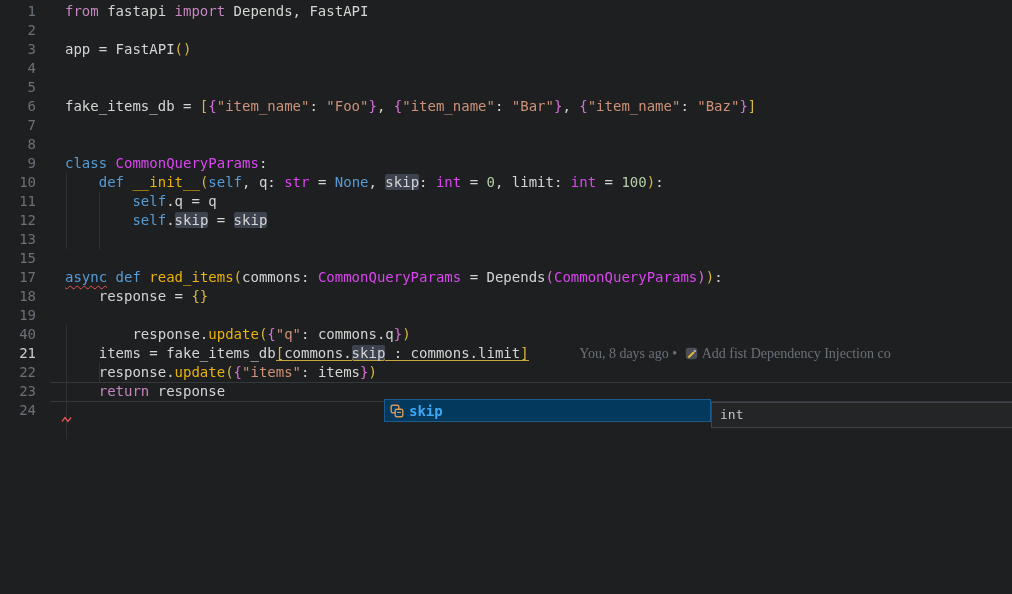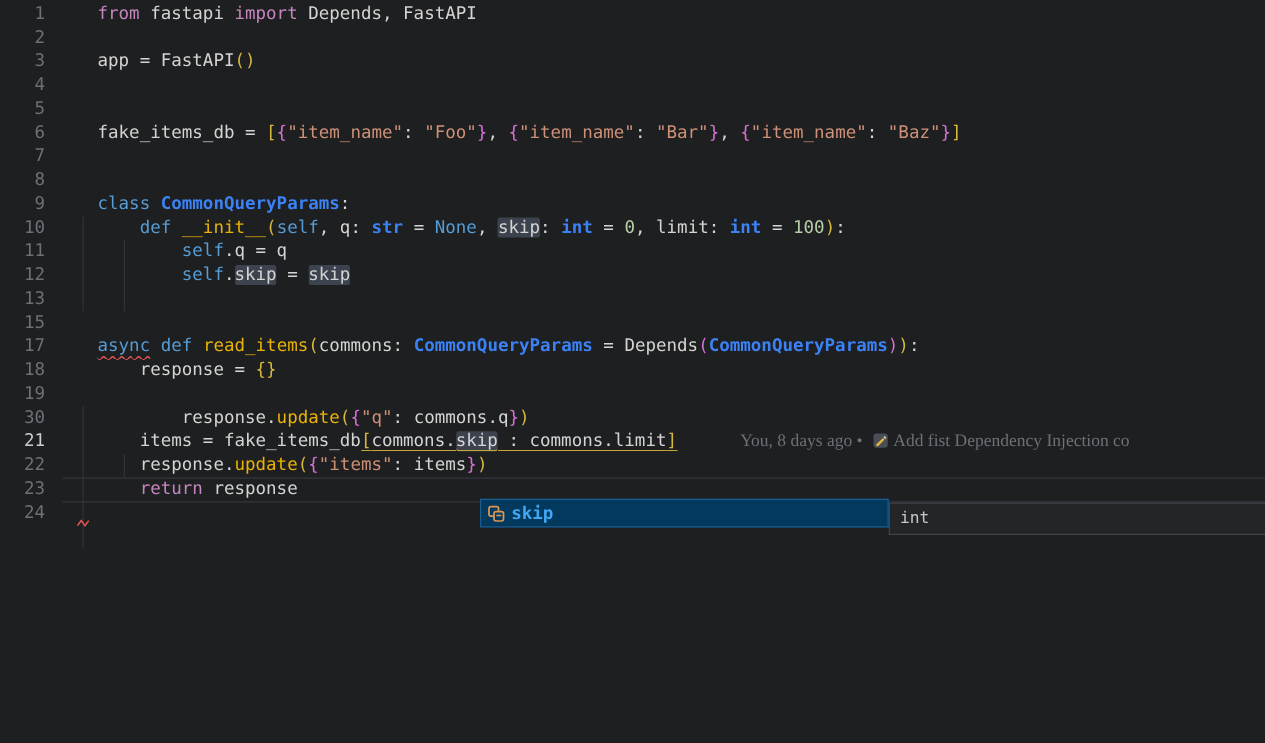--- a/index.html
+++ b/index.html
@@ -13,28 +13,28 @@
 
   
   .guide{position:absolute;width:1px;background:#2e3338;z-index:0;}
   #current-line{position:absolute;left:50px;right:0;top:382px;height:20px;
     border-top:1px solid #33383d;border-bottom:1px solid #33383d;box-sizing:border-box;z-index:0;}
 
   #rows{position:absolute;top:2px;left:0;right:0;z-index:1;}
   .row{display:flex;height:19px;line-height:19px;white-space:pre;}
   .num{width:36px;flex:none;text-align:right;color:#6a7178;}
   .row.current .num{color:#c9ced4;}
-  .code{margin-left:42px;}
+  .code{margin-left:29px;}
 
   
   .tok{white-space:pre;}
   .fg{color:#d4d4d4;}
   .kw{color:#569cd6;}        
   .kw2{color:#c586c0;}       
-  .ty{color:#3b82f6;font-weight:bold;}        
+  .ty{color:#d946ef;}        
   .fn{color:#eab308;}        
   .st{color:#ce9178;}        
   .nu{color:#b5cea8;}        
   .b1{color:#d8b73f;}        
   .b2{color:#d670d6;}        
   .blame{color:#6a7178;font-family:Liberation Serif, serif;}
   .hl{background:#3d434e;border-radius:2px;}
   .us{box-shadow:inset 0 -1px 0 #c9a63c;}
   .sqg{text-decoration:underline;text-decoration-style:wavy;
        text-decoration-color:#e45454;text-decoration-thickness:1px;text-underline-offset:3px;}
@@ -78,21 +78,21 @@
       <div class="row"><span class="num">8</span><span class="code"></span></div>
       <div class="row"><span class="num">9</span><span class="code"><span class="tok kw">class </span><span class="tok ty">CommonQueryParams</span><span class="tok fg">:</span></span></div>
       <div class="row"><span class="num">10</span><span class="code"><span class="tok fg">    </span><span class="tok kw">def </span><span class="tok fn">__init__</span><span class="tok b1">(</span><span class="tok kw">self</span><span class="tok fg">, q: </span><span class="tok ty">str</span><span class="tok fg"> = </span><span class="tok kw">None</span><span class="tok fg">, </span><span class="tok fg hl">skip</span><span class="tok fg">: </span><span class="tok ty">int</span><span class="tok fg"> = </span><span class="tok nu">0</span><span class="tok fg">, limit: </span><span class="tok ty">int</span><span class="tok fg"> = </span><span class="tok nu">100</span><span class="tok b1">)</span><span class="tok fg">:</span></span></div>
       <div class="row"><span class="num">11</span><span class="code"><span class="tok fg">        </span><span class="tok kw">self</span><span class="tok fg">.q = q</span></span></div>
       <div class="row"><span class="num">12</span><span class="code"><span class="tok fg">        </span><span class="tok kw">self</span><span class="tok fg">.</span><span class="tok fg hl">skip</span><span class="tok fg"> = </span><span class="tok fg hl">skip</span></span></div>
       <div class="row"><span class="num">13</span></div>
       <div class="row"><span class="num">15</span><span class="code"></span></div>
       <div class="row"><span class="num">17</span><span class="code"><span class="tok kw sqg">async</span><span class="tok fg"> </span><span class="tok kw">def </span><span class="tok fn">read_items</span><span class="tok b1">(</span><span class="tok fg">commons: </span><span class="tok ty">CommonQueryParams</span><span class="tok fg"> = </span><span class="tok fg">Depends</span><span class="tok b2">(</span><span class="tok ty">CommonQueryParams</span><span class="tok b2">)</span><span class="tok b1">)</span><span class="tok fg">:</span></span></div>
       <div class="row"><span class="num">18</span><span class="code"><span class="tok fg">    response = </span><span class="tok b1">{}</span></span></div>
       <div class="row"><span class="num">19</span></div>
-      <div class="row"><span class="num">30</span><span class="code"><span class="tok fg">        response.</span><span class="tok fn">update</span><span class="tok b1">(</span><span class="tok b2">{</span><span class="tok st">"q"</span><span class="tok fg">: commons.q</span><span class="tok b2">}</span><span class="tok b1">)</span></span></div>
+      <div class="row"><span class="num">40</span><span class="code"><span class="tok fg">        response.</span><span class="tok fn">update</span><span class="tok b1">(</span><span class="tok b2">{</span><span class="tok st">"q"</span><span class="tok fg">: commons.q</span><span class="tok b2">}</span><span class="tok b1">)</span></span></div>
       <div class="row current"><span class="num">21</span><span class="code"><span class="tok fg">    items = fake_items_db</span><span class="tok b1 us">[</span><span class="tok fg us">commons.</span><span class="tok fg hl us">skip</span><span class="tok fg us"> : commons.limit</span><span class="tok b1 us">]</span><span class="tok fg">      </span><span class="tok blame">You, 8 days ago • </span><span class="blameicon-wrap"><svg width="13" height="13" viewBox="0 0 16 16">
               <rect x="1" y="1" width="14" height="14" rx="3" fill="#4a4f57"></rect>
               <path d="M4 11.5 L10.2 5.3 L11.9 7 L5.7 13.2 L3.7 13.5 Z" fill="#e2b93d"></path>
               <path d="M10.8 4.7 L12 3.5 L13.7 5.2 L12.5 6.4 Z" fill="#d4d4d4"></path>
             </svg></span><span class="tok blame">Add fist Dependency Injection co</span></span></div>
       <div class="row"><span class="num">22</span><span class="code"><span class="tok fg">    response.</span><span class="tok fn">update</span><span class="tok b1">(</span><span class="tok b2">{</span><span class="tok st">"items"</span><span class="tok fg">: items</span><span class="tok b2">}</span><span class="tok b1">)</span></span></div>
       <div class="row"><span class="num">23</span><span class="code"><span class="tok fg">    </span><span class="tok kw2">return</span><span class="tok fg"> response</span></span></div>
       <div class="row"><span class="num">24</span><span class="code"></span></div>
     </div>
 

